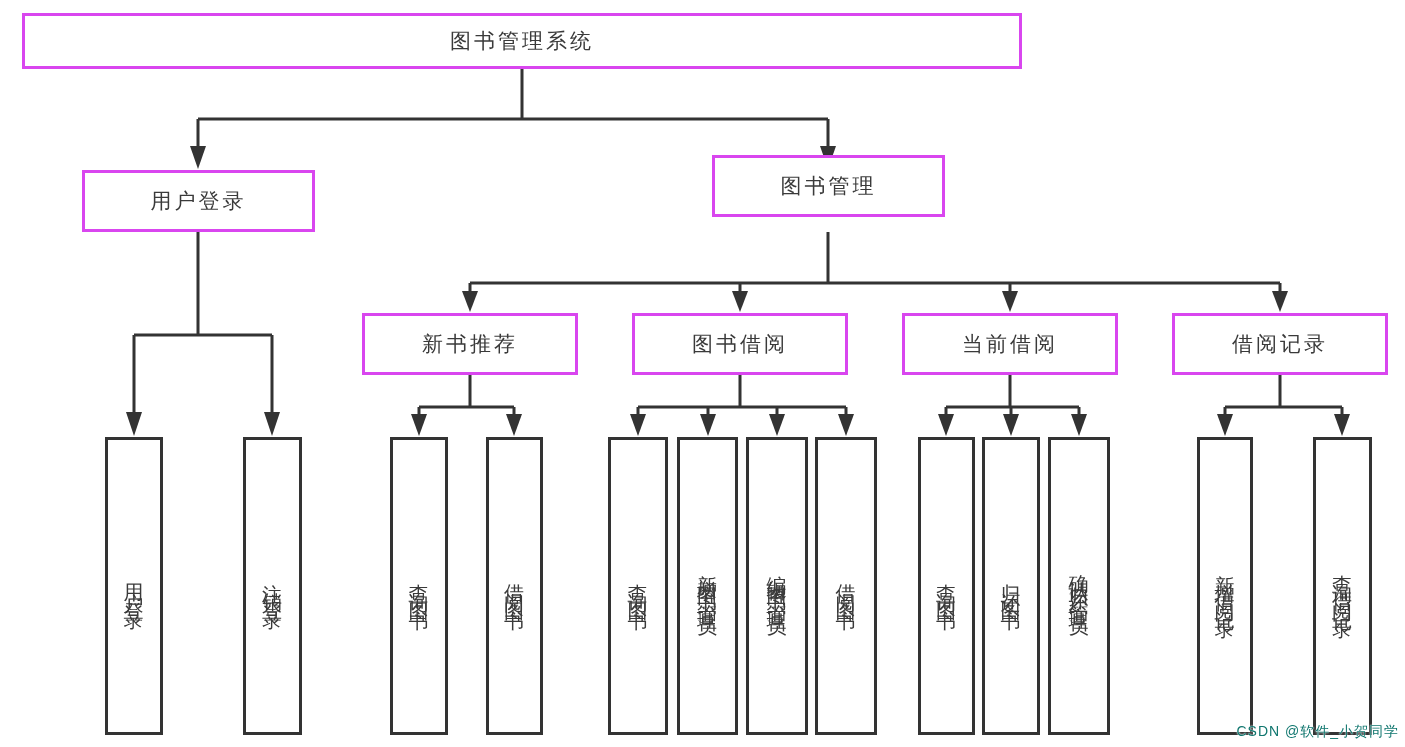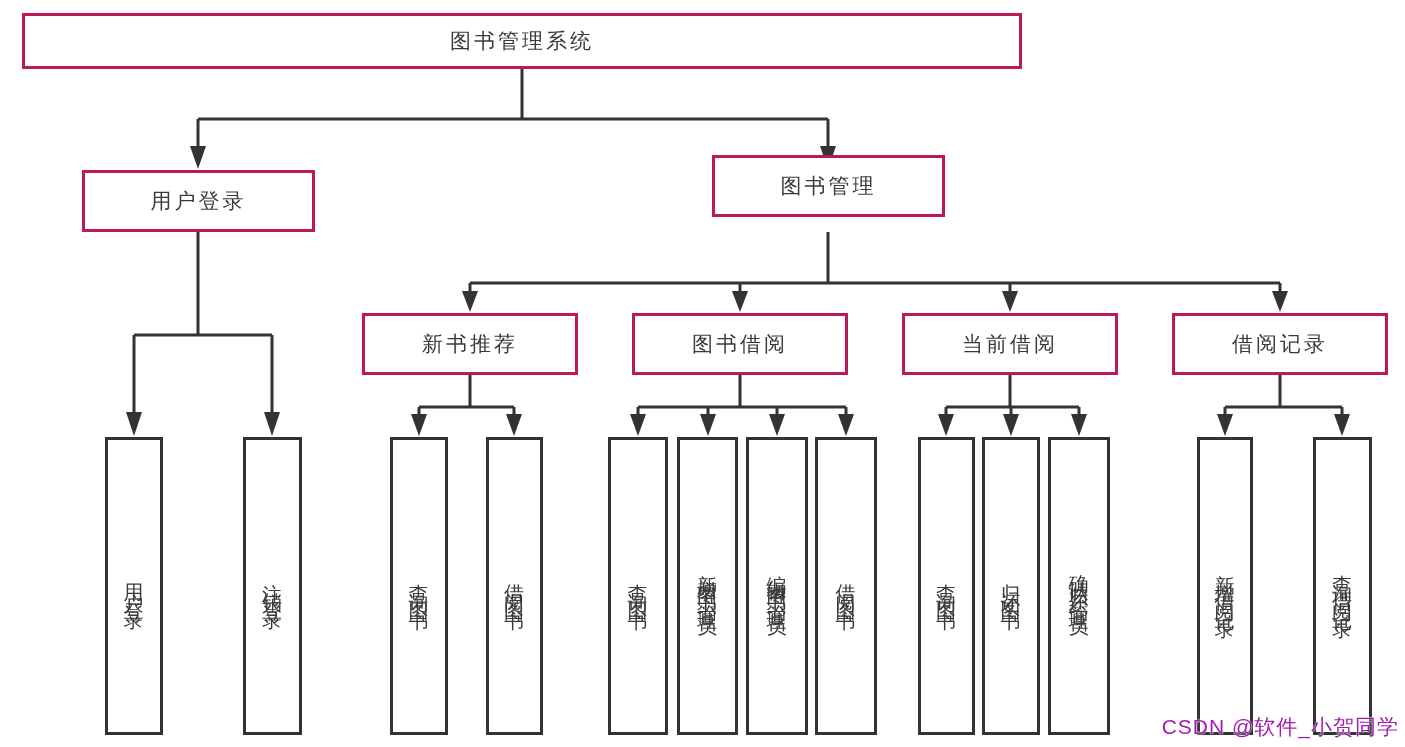--- a/index.html
+++ b/index.html
@@ -15,21 +15,21 @@
     background: #ffffff;
   }
   .connectors {
     position: absolute; left: 0; top: 0;
     width: 1405px; height: 747px;
     pointer-events: none;
   }
   .hbox {
     position: absolute;
     box-sizing: border-box;
-    border: 3px solid #be185d;
+    border: 3px solid #d946ef;
     background: #ffffff;
     display: flex; align-items: center; justify-content: center;
     font-size: 21px; color: #3a3a3a;
     letter-spacing: 3px;
     z-index: 2;
   }
   .vbox {
     position: absolute;
     top: 437px; height: 298px;
     box-sizing: border-box;
@@ -43,22 +43,22 @@
     text-orientation: mixed;
     font-size: 20px; color: #3a3a3a;
     letter-spacing: 9px;
     line-height: 1;
     white-space: nowrap;
   }
   .vbox.long span { letter-spacing: 6px; }
   .watermark {
     position: absolute;
     right: 6px; bottom: 6px;
-    font-size: 21px;
-    color: #a21caf;
+    font-size: 14px;
+    color: #0f766e;
     text-shadow: 0 0 2px #ffffff, 0 0 1px #ffffff;
     letter-spacing: 1px;
     z-index: 3;
   }
   svg path { stroke: #333333; stroke-width: 3; fill: none; }
   svg polygon { fill: #333333; stroke: none; }
 </style>
 </head>
 <body>
 

